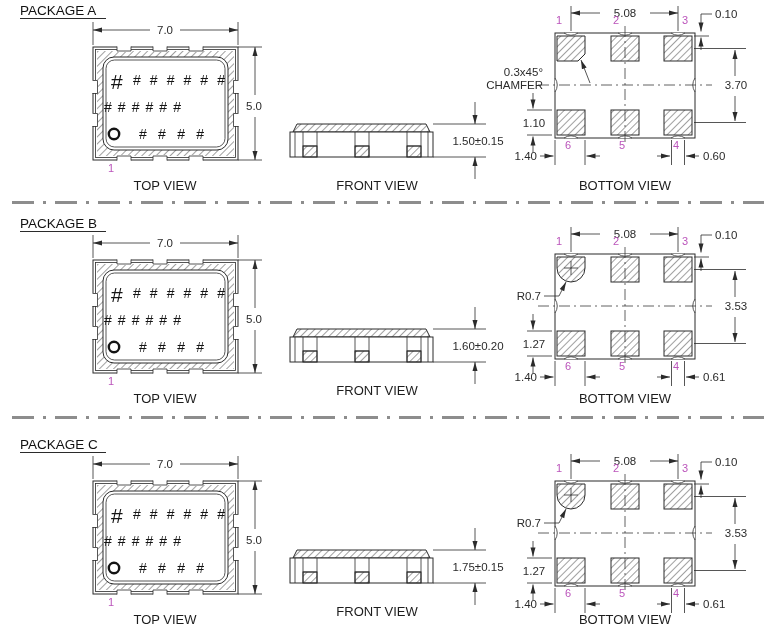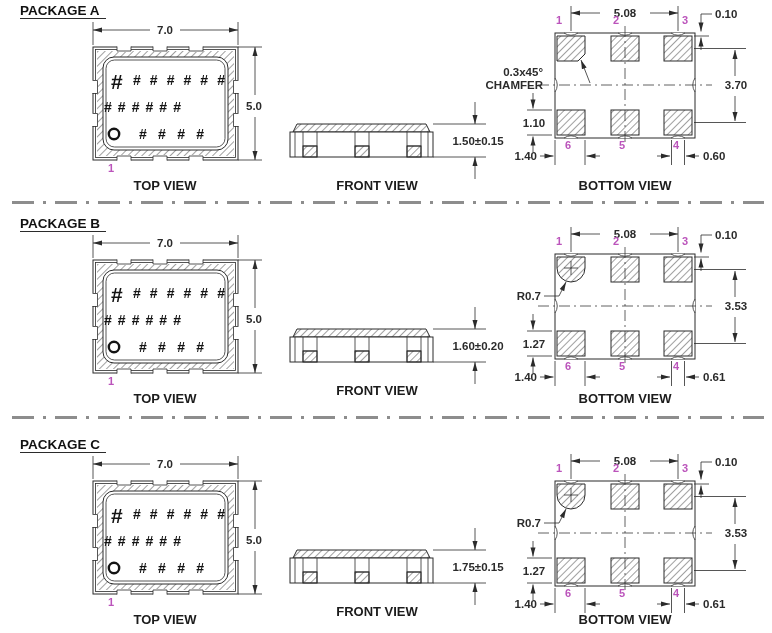--- a/index.html
+++ b/index.html
@@ -1,17 +1,17 @@
 <!DOCTYPE html>
 <html><head>
 <meta charset="utf-8">
 <style>
   html,body{margin:0;padding:0;background:#ffffff;}
   .canvas{position:relative;width:772px;height:633px;background:#fff;overflow:hidden;
-          font-family:"Liberation Sans",sans-serif;font-weight:bold;}
+          font-family:"Liberation Sans",sans-serif;}
   .sec{position:absolute;left:0;overflow:visible;}
   .sep{position:absolute;left:12px;width:752px;height:3px;
        background:repeating-linear-gradient(to right,#8d8d8d 0 22px,transparent 22px 31px,#8d8d8d 31px 34px,transparent 34px 43px);}
   text{fill:#2b2b2b;}
   .dim{font-size:11.5px;}
   .cap{font-size:13px;fill:#1c1c1c;}
   .ttl{font-size:13.5px;fill:#111;}
   .pin{font-size:11px;fill:#bb54bb;}
   .mkL{font-size:21px;fill:#141414;}
   .mk{font-size:14px;fill:#141414;}

